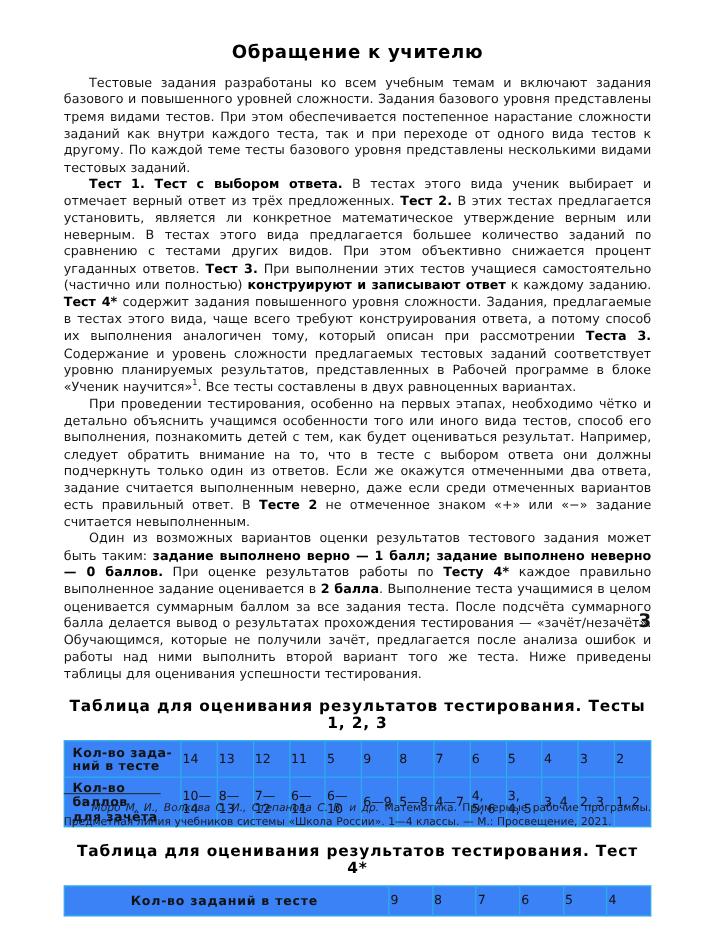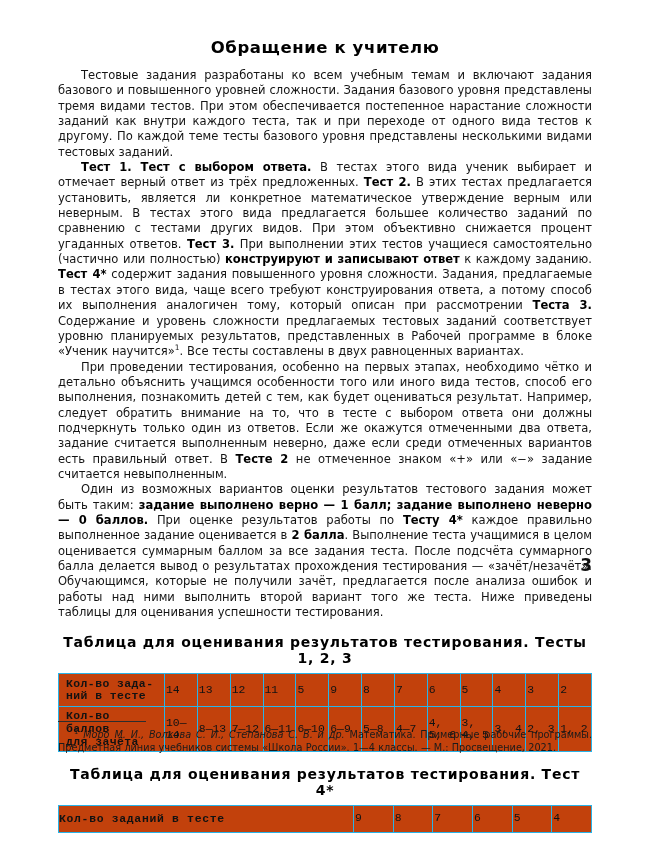--- a/index.html
+++ b/index.html
@@ -52,22 +52,21 @@
     font-size: 14px;
     font-weight: bold;
     letter-spacing: 0.75px;
     color: #000;
     margin: 14px 0 7px 0;
   }
   table.grade-table {
     border-collapse: collapse;
     table-layout: fixed;
     width: 100%;
-    background: #c2410c;
-    font-family: Liberation Mono, monospace;
+    background: #3b82f6;
   }
   table.grade-table td {
     border: 1.4px solid #29b3e8;
     vertical-align: middle;
     font-size: 11.4px;
     color: #121212;
     padding: 3px 1px;
     line-height: 13.5px;
   }
   table.grade-table td.rowhead {
@@ -77,21 +76,21 @@
     padding-right: 4px;
     letter-spacing: 0.45px;
     line-height: 14.5px;
   }
   
   #table-tests123 td.rowhead { width: 94px; }
   #table-tests123 tr { height: 33px; }
   
   #table-test4 td.rowhead {
     width: 290px;
-    text-align: left;
+    text-align: center;
     padding-left: 0;
     letter-spacing: 0.7px;
   }
   #table-test4 tr { height: 27px; }
   .stack { display: block; line-height: 12.6px; }
 
   
   .footnote-wrap {
     position: absolute;
     left: 58px;

